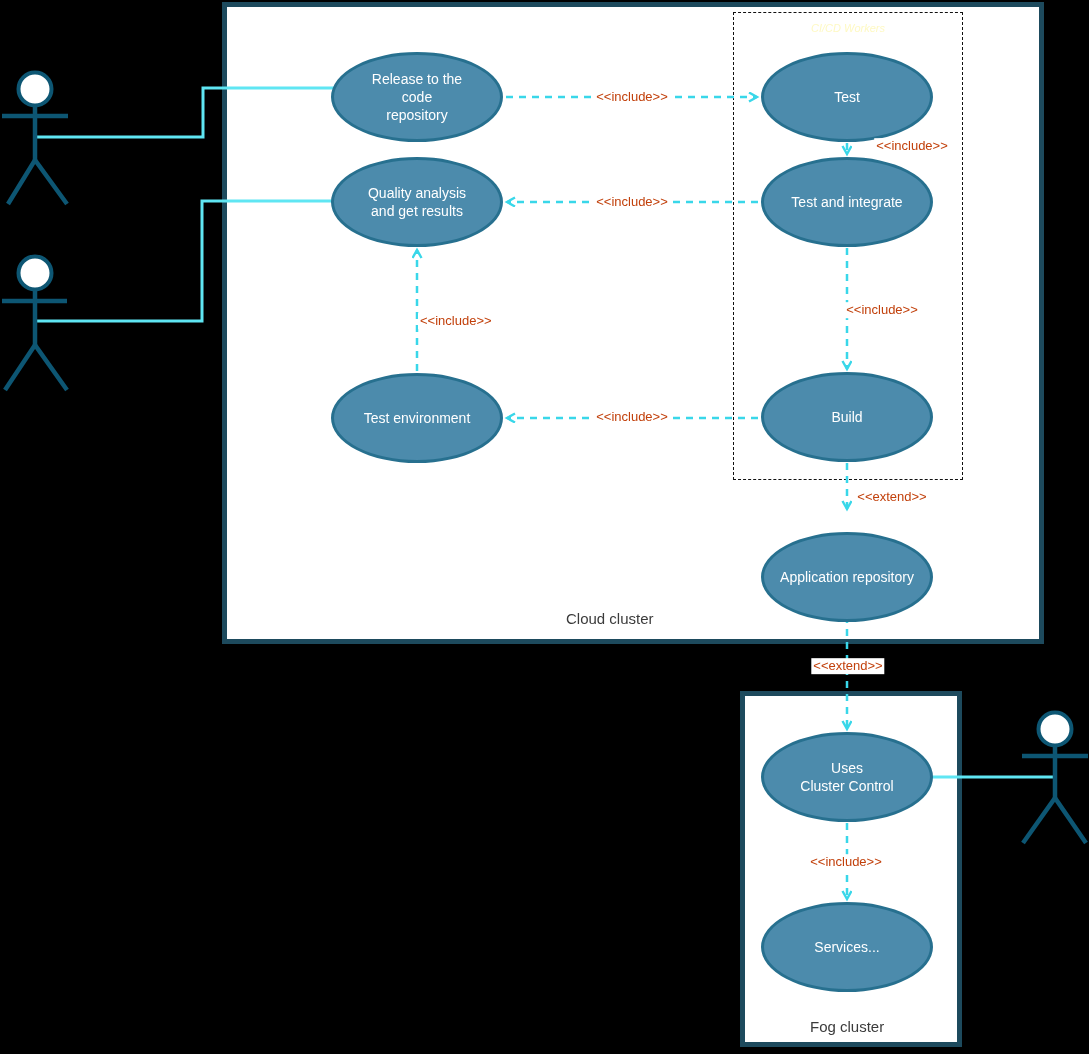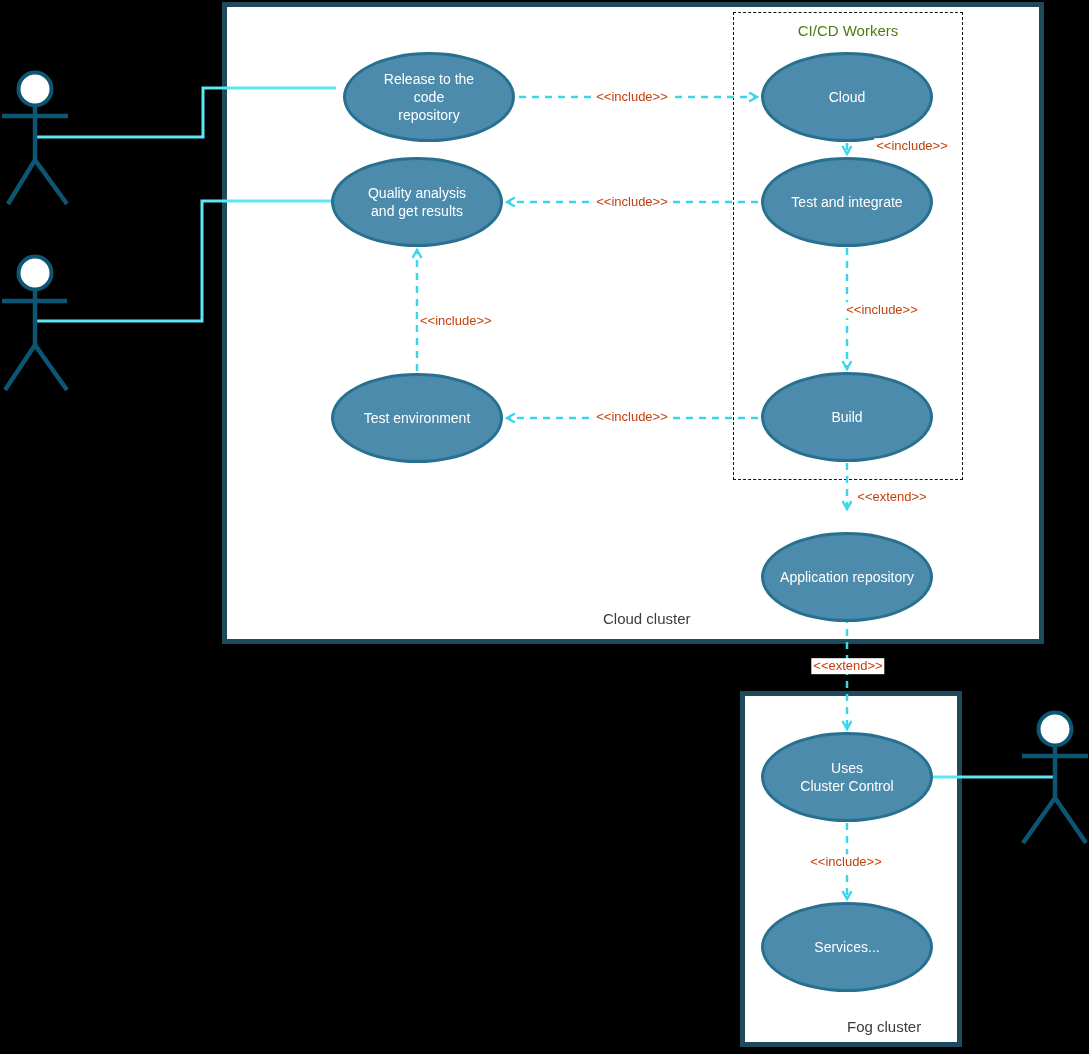--- a/index.html
+++ b/index.html
@@ -1,23 +1,23 @@
 <!DOCTYPE html>
 <html><head>
 <meta charset="utf-8">
 <style>
   html,body{margin:0;padding:0;background:#000;}
   .stage{
     position:relative;width:1089px;height:1054px;background:#000;
     font-family:"Liberation Sans",sans-serif;overflow:hidden;
   }
   .container-box{position:absolute;background:#fff;border:5px solid #1d4a5d;box-sizing:border-box;}
-  .container-label{position:absolute;color:#3b3b3b;font-size:15px;white-space:nowrap;margin-left:37px;}
+  .container-label{position:absolute;color:#3b3b3b;font-size:15px;white-space:nowrap;}
   .dashed-box{position:absolute;border:1px dashed #111;box-sizing:border-box;background:transparent;}
-  .dashed-box-title{position:absolute;top:9px;left:0;width:100%;text-align:center;color:#4d7c0f;font-size:15px;}
+  .dashed-box-title{position:absolute;top:9px;left:0;width:100%;text-align:center;color:#fef9c3;font-size:11px;font-style:italic;}
   .svg-layer{position:absolute;left:0;top:0;width:1089px;height:1054px;pointer-events:none;}
   .uc{
     position:absolute;width:172px;height:90px;border-radius:50%;
     background:#4c8bac;border:3px solid #27708f;box-sizing:border-box;
     display:flex;align-items:center;justify-content:center;text-align:center;
     color:#ffffff;font-size:14px;line-height:1.3;white-space:pre-line;
   }
   .rel-label{
     position:absolute;transform:translate(-50%,-50%);
     background:#fff;color:#c2410c;font-size:13px;line-height:1.05;
@@ -80,27 +80,27 @@
       </g>
       <g>
         <circle cx="1055" cy="729" r="16.5" fill="#ffffff" stroke-width="4"></circle>
         <line x1="1055" y1="745.5" x2="1055" y2="798"></line>
         <line x1="1022" y1="756" x2="1088" y2="756"></line>
         <polyline points="1023,843 1055,798 1086,843"></polyline>
       </g>
     </g>
   </svg>
 
-  <div class="uc" style="left:343px;top:52px;">Release to the
+  <div class="uc" style="left:331px;top:52px;">Release to the
 code
 repository</div>
   <div class="uc" style="left:331px;top:157px;">Quality analysis
 and get results</div>
   <div class="uc" style="left:331px;top:373px;">Test environment</div>
-  <div class="uc" style="left:761px;top:52px;">Cloud</div>
+  <div class="uc" style="left:761px;top:52px;">Test</div>
   <div class="uc" style="left:761px;top:157px;">Test and integrate</div>
   <div class="uc" style="left:761px;top:372px;">Build</div>
   <div class="uc" style="left:761px;top:532px;">Application repository</div>
   <div class="uc" style="left:761px;top:902px;">Services...</div>
   <div class="uc" style="left:761px;top:732px;">Uses
 Cluster Control</div>
 
   <span class="rel-label" style="left:632px;top:97px;">&lt;&lt;include&gt;&gt;</span>
   <span class="rel-label" style="left:912px;top:146px;">&lt;&lt;include&gt;&gt;</span>
   <span class="rel-label" style="left:632px;top:202px;">&lt;&lt;include&gt;&gt;</span>

